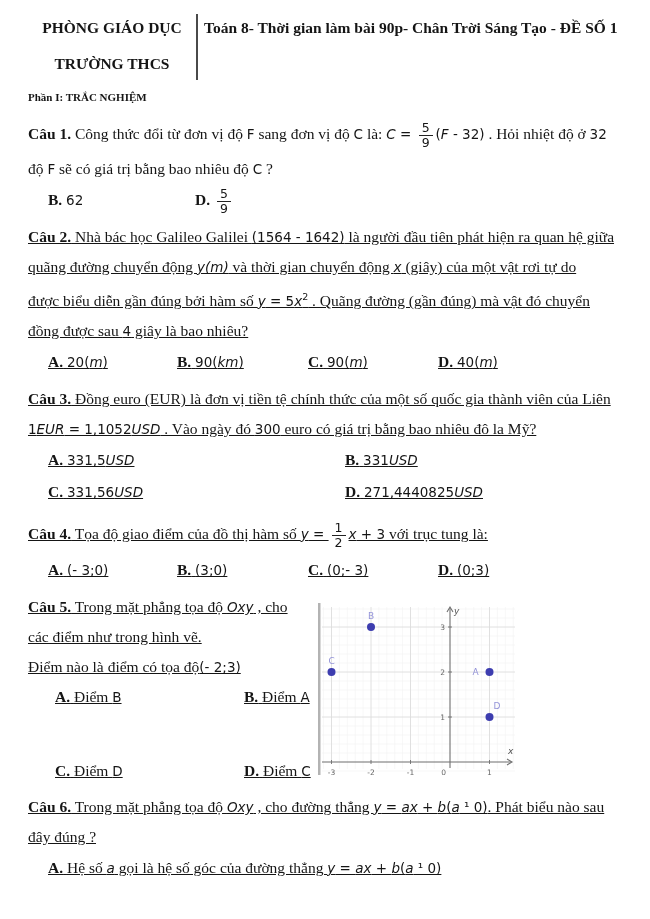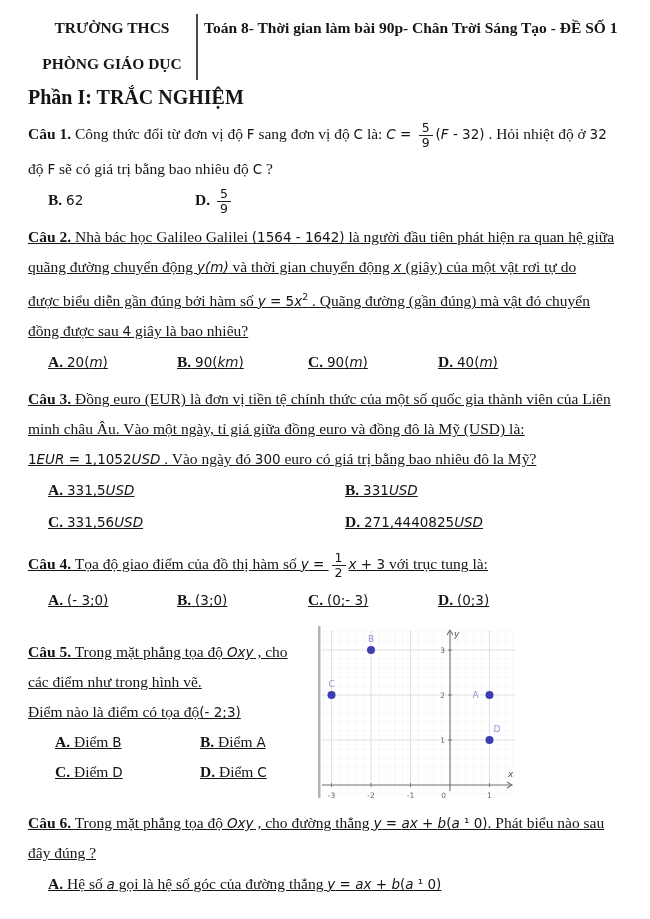--- a/index.html
+++ b/index.html
@@ -7,31 +7,31 @@
     width:650px;height:919px;box-sizing:border-box;
     background:#fff;color:#151515;position:relative;overflow:hidden;
     padding:0 26px 0 28px;
     font-family:"Liberation Serif",serif;
   }
   
   .hdr{display:flex;align-items:stretch;padding-top:10px;}
   .hdr-left{width:168px;text-align:center;font-weight:bold;font-size:15.5px;line-height:36px;}
   .hdr-sep{width:1.5px;background:#4a4a4a;margin:4px 0 2px 0;}
   .hdr-right{flex:1;text-align:center;font-weight:bold;font-size:15.5px;line-height:36px;}
-  .section-title{font-weight:bold;font-size:20px;line-height:26px;margin-top:2px;}
+  .section-title{font-weight:bold;font-size:11px;line-height:26px;margin-top:2px;}
   
   .question{margin-top:4px;}
   .q2m{margin-top:6px;text-decoration:underline;}
   .qline{margin:0;font-size:15.5px;line-height:30px;}
   .qline-tall{line-height:40px;}
   .opts{display:grid;font-size:15.5px;line-height:32px;padding-left:20px;}
   .opts-4a{grid-template-columns:147px 150px 145px auto;}
   .opts-4b{grid-template-columns:129px 131px 130px auto;}
   .opts-2{grid-template-columns:297px auto;}
-  .opts-q5{grid-template-columns:145px auto;padding-left:27px;line-height:30px;}
+  .opts-q5{grid-template-columns:145px auto;padding-left:27px;line-height:30px;gap:44px;}
   .opts-q6{grid-template-columns:auto;}
   .optk{font-weight:bold;}
   
   .bseg{font-weight:bold;}
   .tseg{}
   .m{font-family:"DejaVu Sans",sans-serif;font-style:italic;font-size:13.5px;}
   .n{font-family:"DejaVu Sans",sans-serif;font-size:13.5px;}
   sup.supseg{font-family:"DejaVu Sans",sans-serif;font-size:9.5px;}
   .frac{
     display:inline-flex;flex-direction:column;align-items:center;vertical-align:middle;
@@ -45,22 +45,22 @@
   .q5-right{flex:1;}
   .q5-right svg{display:block;margin-top:2px;}
 </style>
 </head>
 <body>
 
 <div class="page">
 
   <header class="hdr">
     <div class="hdr-left">
+      <div>PHÒNG GIÁO DỤC</div>
       <div>TRƯỜNG THCS</div>
-      <div>PHÒNG GIÁO DỤC</div>
     </div>
     <div class="hdr-sep"></div>
     <div class="hdr-right">
       <div>Toán 8- Thời gian làm bài 90p- Chân Trời Sáng Tạo - ĐỀ SỐ 1</div>
     </div>
   </header>
 
   <div class="section-title">Phần I: TRẮC NGHIỆM</div>
 
   <section class="question">
@@ -86,21 +86,20 @@
     <div class="opts opts-4b">
         <div class="opt"><span class="optk">A.</span> <span class="n">20(</span><span class="m">m</span><span class="n">)</span></div>
         <div class="opt"><span class="optk">B.</span> <span class="n">90(</span><span class="m">km</span><span class="n">)</span></div>
         <div class="opt"><span class="optk">C.</span> <span class="n">90(</span><span class="m">m</span><span class="n">)</span></div>
         <div class="opt"><span class="optk">D.</span> <span class="n">40(</span><span class="m">m</span><span class="n">)</span></div>
       </div>
   </section>
 
   <section class="question q2m">
     <p class="qline"><span class="bseg">Câu 3.</span><span class="tseg"> Đồng euro (EUR) là đơn vị tiền tệ chính thức của một số quốc gia thành viên của Liên</span></p>
-    <p class="qline"><span class="tseg">minh châu Âu. Vào một ngày, tỉ giá giữa đồng euro và đồng đô là Mỹ (USD) là:</span></p>
     <p class="qline"><span class="n">1</span><span class="m">EUR</span><span class="n"> = 1,1052</span><span class="m">USD</span><span class="tseg"> . Vào ngày đó </span><span class="n">300</span><span class="tseg"> euro có giá trị bằng bao nhiêu đô la Mỹ?</span></p>
     <div class="opts opts-2">
         <div class="opt"><span class="optk">A.</span> <span class="n">331,5</span><span class="m">USD</span></div>
         <div class="opt"><span class="optk">B.</span> <span class="n">331</span><span class="m">USD</span></div>
         <div class="opt"><span class="optk">C.</span> <span class="n">331,56</span><span class="m">USD</span></div>
         <div class="opt"><span class="optk">D.</span> <span class="n">271,4440825</span><span class="m">USD</span></div>
       </div>
   </section>
 
   <section class="question q2m">

